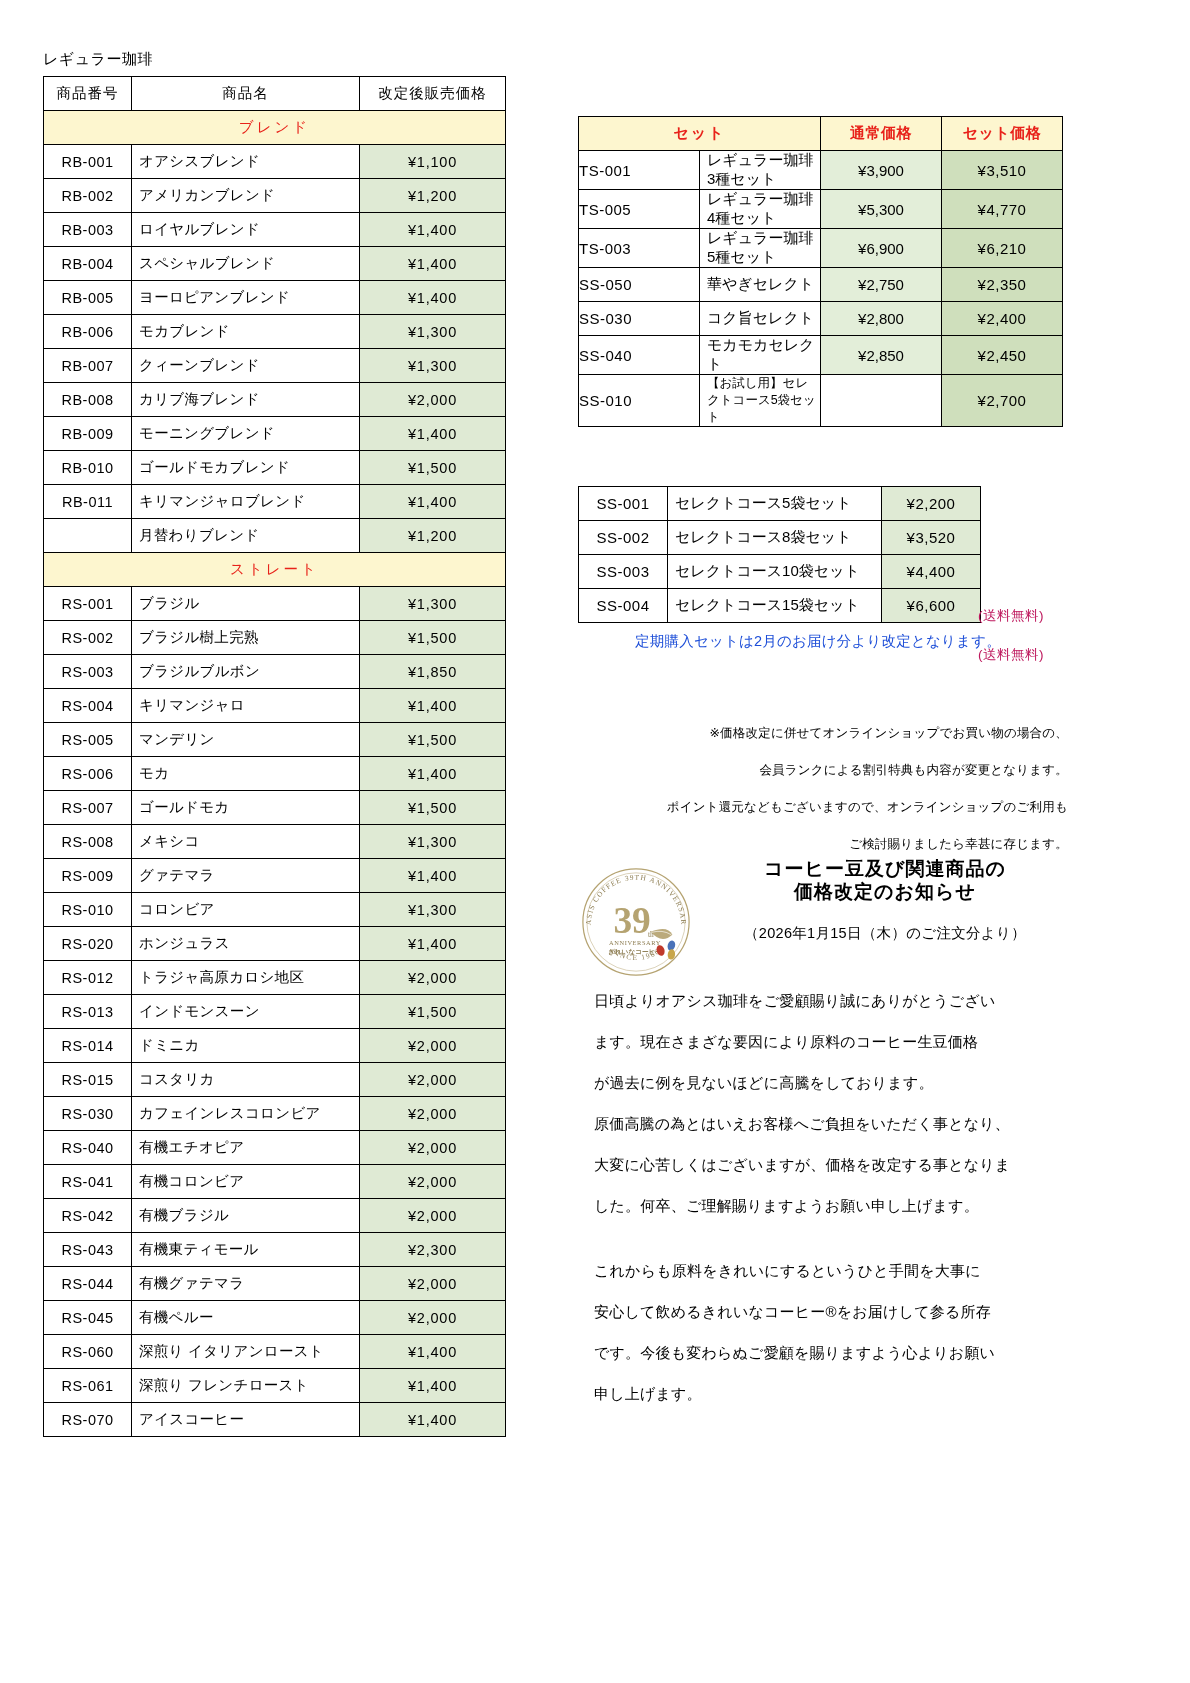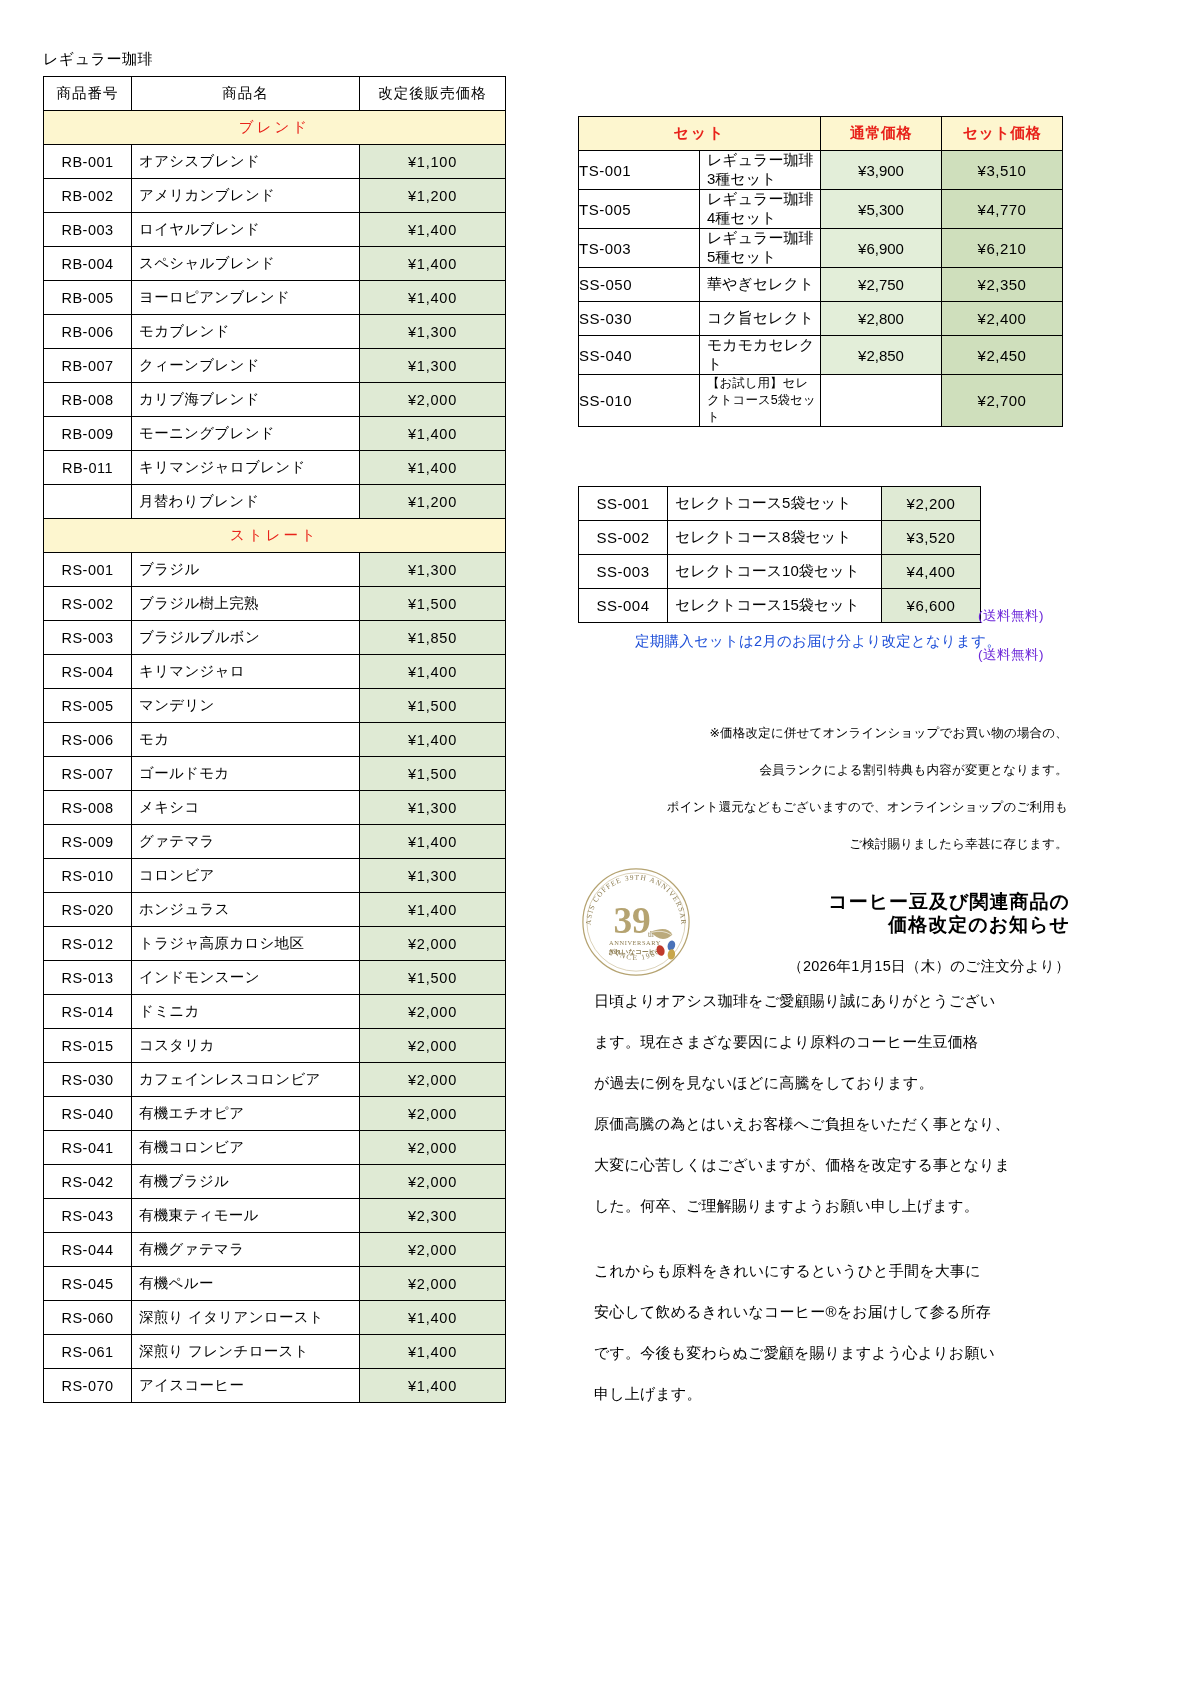--- a/index.html
+++ b/index.html
@@ -156,21 +156,21 @@
     font-size: 15.5px;
     letter-spacing: 3px;
     height: 31px;
   }
   .u-code { width: 88px; text-align:center; letter-spacing:0.5px;}
   .u-name { width: 206px; text-align:left; padding-left:7px !important;}
   .u-price{ width: 98px; text-align:center; background:#dfead4; letter-spacing:0.5px;}
   .ship-note {
     position: absolute;
     left: 400px;
-    color: #6d28d9;
+    color: #be185d;
     font-size: 13.5px;
     white-space: nowrap;
   }
   .sub-redline {
     color: #1d4ed8;
     font-size: 14.5px;
     text-align: center;
     width: 480px;
     margin-top: 9px;
     letter-spacing: 0.2px;
@@ -188,23 +188,23 @@
     margin: 0 0 22px 0;
     font-size: 12.5px;
     letter-spacing: 0.2px;
     line-height: 1.2;
   }
 
   
   .headline-block {
     position: absolute;
     left: 700px;
-    top: 891px;
+    top: 858px;
     width: 370px;
-    text-align: right;
+    text-align: center;
   }
   .headline-block h1 {
     margin: 0 0 20px 0;
     font-size: 19px;
     font-weight: bold;
     letter-spacing: 1px;
     line-height: 1.2;
   }
   .headline-block .date-line {
     font-size: 14.5px;
@@ -296,20 +296,25 @@
           </tr>
           <tr>
             <td class="cell-code">RB-008</td>
             <td class="cell-name">カリブ海ブレンド</td>
             <td class="cell-price">¥2,000</td>
           </tr>
           <tr>
             <td class="cell-code">RB-009</td>
             <td class="cell-name">モーニングブレンド</td>
             <td class="cell-price">¥1,400</td>
+          </tr>
+          <tr>
+            <td class="cell-code">RB-010</td>
+            <td class="cell-name">ゴールドモカブレンド</td>
+            <td class="cell-price">¥1,500</td>
           </tr>
           <tr>
             <td class="cell-code">RB-011</td>
             <td class="cell-name">キリマンジャロブレンド</td>
             <td class="cell-price">¥1,400</td>
           </tr>
           <tr>
             <td class="cell-code"></td>
             <td class="cell-name">月替わりブレンド</td>
             <td class="cell-price">¥1,200</td>

